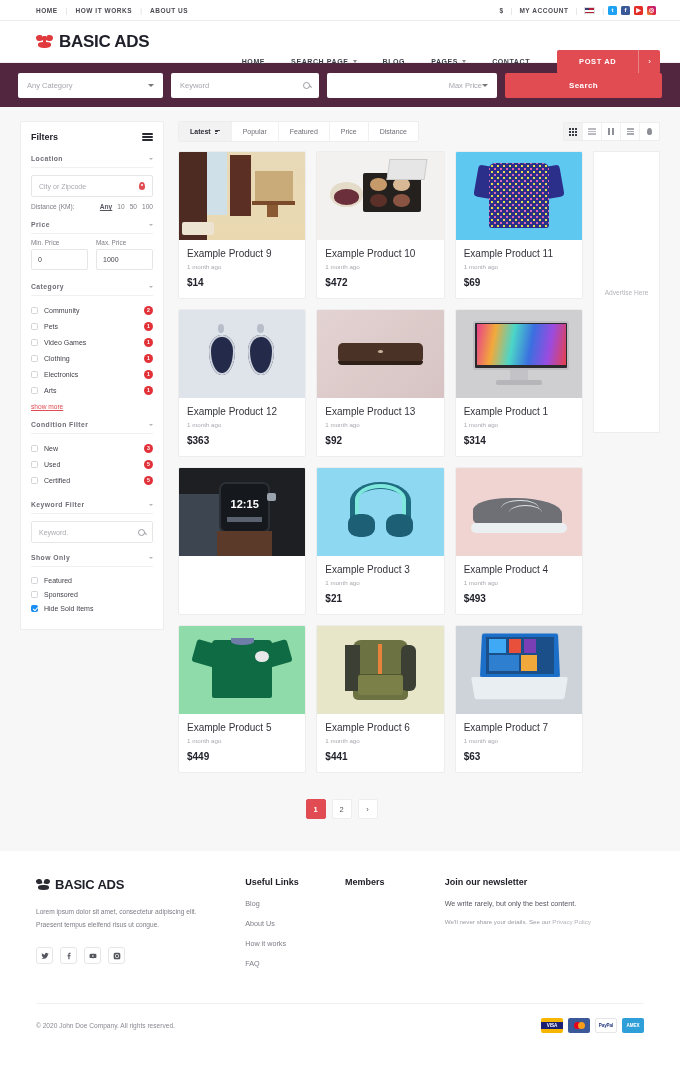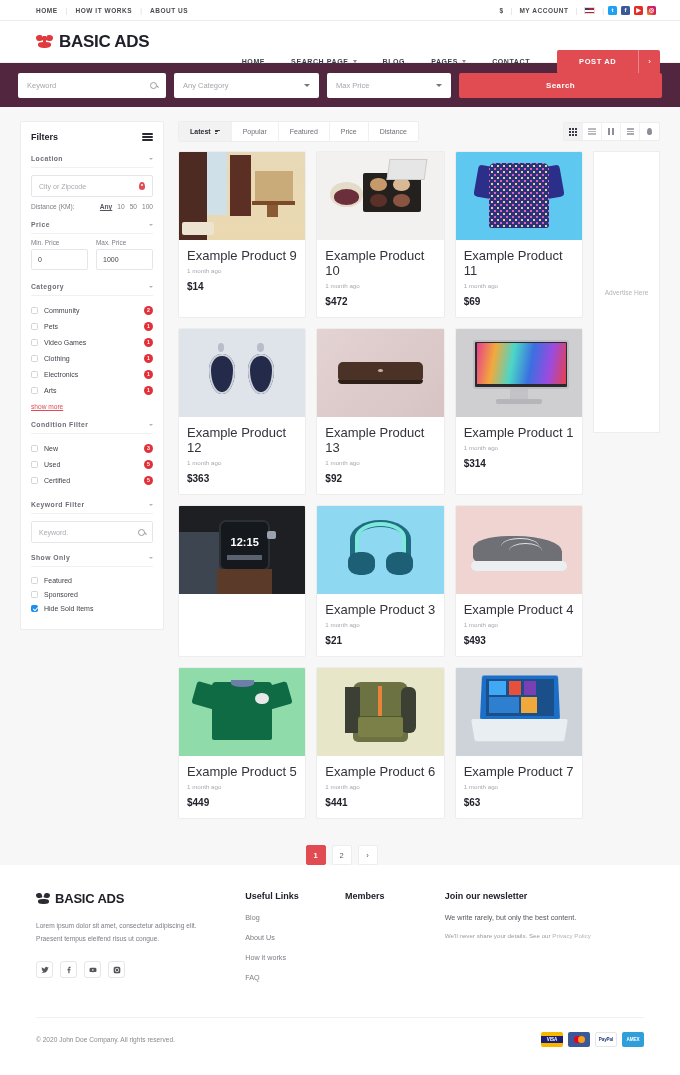--- a/index.html
+++ b/index.html
@@ -78,21 +78,21 @@
     background: #52263f; height: 44px; display: flex; align-items: center;
     gap: 8px; padding: 0 18px;
   }
   .sb-field {
     background: #fff; height: 25px; border-radius: 2px; display: flex;
     align-items: center; padding: 0 9px; font-size: 7.5px; color: #a6a6ad;
     position: relative;
   }
   .sb-keyword { width: 148px; justify-content: space-between; }
   .sb-cat { width: 145px; justify-content: space-between; }
-  .sb-price { width: 124px; justify-content: space-between; }
+  .sb-price { width: 170px; justify-content: flex-end; }
   .sb-btn {
     flex: 1; background: #e14b52; height: 25px; border-radius: 2px;
     display: flex; align-items: center; justify-content: center;
     color: #fff; font-size: 8px; font-weight: 700; letter-spacing:.4px;
   }
   .mag { width:7px;height:7px;border:1.1px solid #9a9aa2;border-radius:50%;position:relative;display:inline-block; }
   .mag::after { content:"";position:absolute;width:3px;height:1.1px;background:#9a9aa2;transform:rotate(45deg);right:-2.5px;bottom:0.2px; }
   .sel-caret { width:0;height:0;border-left:3px solid transparent;border-right:3px solid transparent;border-top:3.5px solid #777; }
 
   
@@ -174,21 +174,21 @@
   .vcols { display:flex;gap:1.5px; }
   .vcols i { width:2.5px;height:7px;background:#8e8e96;display:block; }
   .vlist { display:flex;flex-direction:column;gap:1.3px; }
   .vlist i { width:7px;height:1.3px;background:#a9a9b0;display:block; }
   .vpin { width:5px;height:7px;background:#8e8e96;border-radius:50% 50% 50% 50%/60% 60% 40% 40%; }
 
   .grid { display:grid; grid-template-columns: repeat(3, 1fr); gap: 10px; }
   .card { background:#fff; border:1px solid #ededee; border-radius:2px; overflow:hidden; }
   .card-img { height: 88px; width:100%; position:relative; overflow:hidden; }
   .card-body { padding: 8px 8px 10px 8px; }
-  .card-title { font-size: 13px; color:#33333c; margin-bottom:4px; }
+  .card-title { font-size: 10px; color:#33333c; margin-bottom:4px; }
   .card-date { font-size: 6.2px; color:#a9a9b0; margin-bottom:7px; }
   .card-price { font-size: 10px; font-weight:700; color:#22222c; }
 
   
   .adcol { width: 67px; margin-left: 10px; }
   .adbox {
     width: 67px; height: 282px; background:#fff; border:1px solid #ededee;
     display:flex; align-items:center; justify-content:center;
     font-size:6.6px; color:#b5b5bb;
   }
@@ -304,27 +304,27 @@
           <span>CONTACT</span>
         </a>
       <div class="postad">
         <span class="pa-label">POST AD</span>
         <span class="pa-arrow">›</span>
       </div>
     </div>
   </div>
 
   <div class="searchbar">
+    <div class="sb-field sb-cat">
+      <span>Any Category</span>
+      <span class="sel-caret"></span>
+    </div>
     <div class="sb-field sb-keyword">
       <span>Keyword</span>
       <span class="mag"></span>
-    </div>
-    <div class="sb-field sb-cat">
-      <span>Any Category</span>
-      <span class="sel-caret"></span>
     </div>
     <div class="sb-field sb-price">
       <span>Max Price</span>
       <span class="sel-caret"></span>
     </div>
     <div class="sb-btn">Search</div>
   </div>
 
   <div class="content">
 

